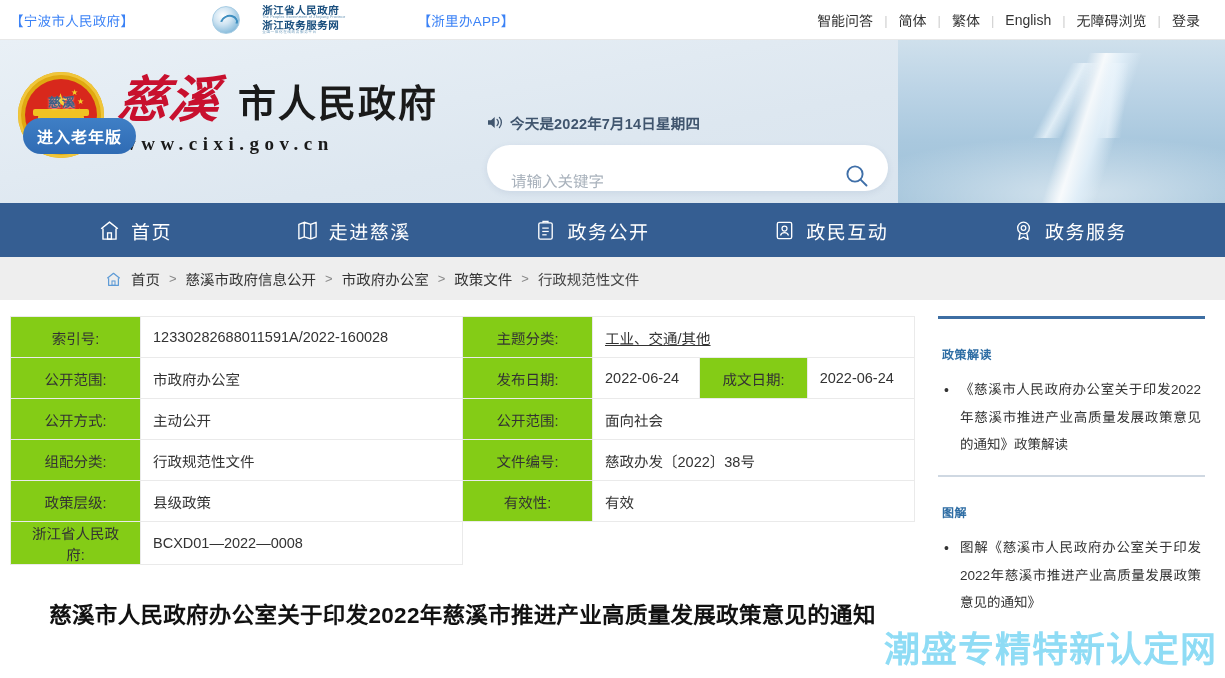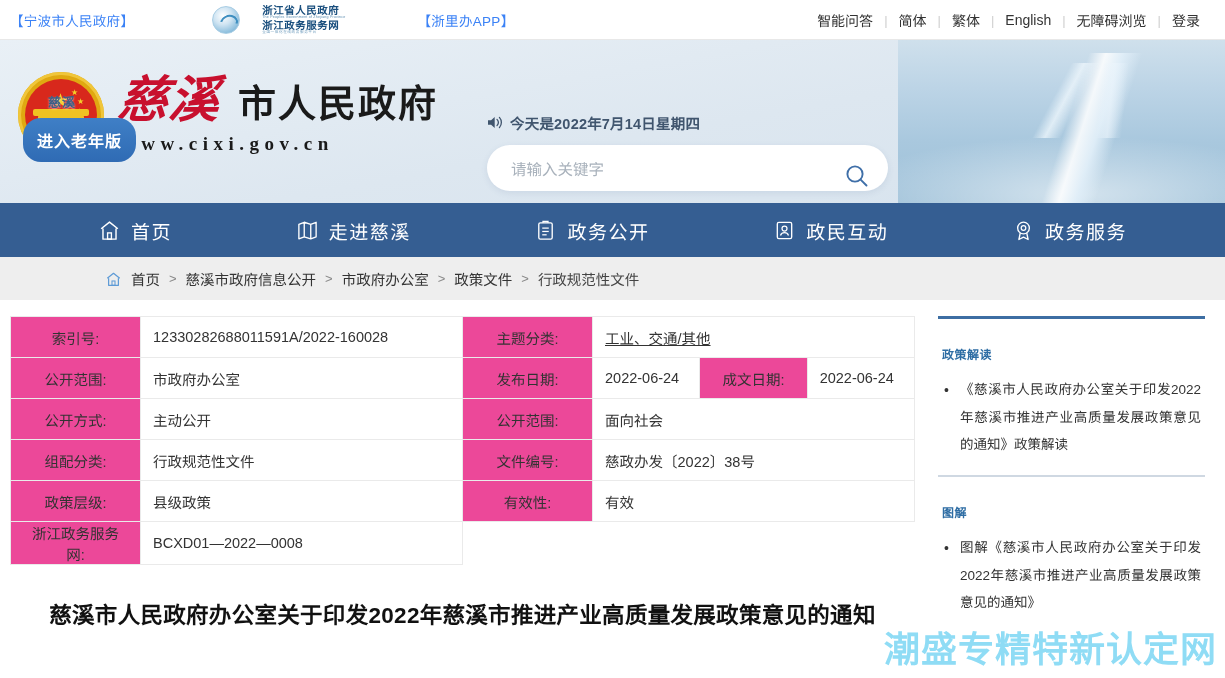--- a/index.html
+++ b/index.html
@@ -74,21 +74,21 @@
       linear-gradient(118deg, rgba(255,255,255,0) 46%, rgba(240,248,253,.75) 50%, rgba(255,255,255,0) 55%),
       linear-gradient(96deg, rgba(255,255,255,0) 62%, rgba(236,245,252,.6) 66%, rgba(255,255,255,0) 71%);
   }
   .hdr-wm {
     position: absolute; left: 48px; top: 52px; z-index: 3;
     font-size: 13px; color: #3c5f86; font-weight: 700; letter-spacing: 1px;
     text-shadow: 0 1px 2px rgba(255,255,255,.6);
   }
   .senior-btn {
     position: absolute; left: 23px; top: 78px; z-index: 4;
-    width: 113px; height: 44px; border-radius: 18px;
+    width: 113px; height: 36px; border-radius: 18px;
     background: linear-gradient(180deg, #3f7fc6 0%, #2f6bb4 100%);
     color: #fff; font-size: 16px; font-weight: 700;
     display: flex; align-items: center; justify-content: center;
     letter-spacing: 1px; cursor: pointer; border: none;
     font-family: "Liberation Sans", sans-serif;
   }
 
   .logo-block {
     position: absolute; left: 18px; top: 32px;
     display: flex; align-items: center;
@@ -140,21 +140,21 @@
     font-size: 19px; font-weight: 700; color: #1a1a1a;
     letter-spacing: 5.5px; margin-top: 8px; margin-left: 4px;
   }
 
   .hdr-center { position: absolute; left: 487px; top: 72px; width: 400px; }
   .today-row { display: flex; align-items: center; gap: 6px; margin-bottom: 12px; }
   .spk-icon { width: 17px; height: 15px; flex: none; }
   .today-text { font-size: 14.5px; font-weight: 700; color: #40556e; letter-spacing: .2px; }
   .search-wrap {
     width: 401px; height: 46px; background: #fff; border-radius: 23px;
-    display: flex; align-items: flex-start; padding: 16px 16px 0 24px;
+    display: flex; align-items: flex-end; padding: 16px 16px 0 24px;
     box-shadow: 0 2px 6px rgba(80,110,150,.12);
   }
   .search-input {
     flex: 1; border: none; outline: none; background: transparent;
     font-size: 15.5px; color: #333;
     font-family: "Liberation Sans", sans-serif;
   }
   .search-input::placeholder { color: #a9b2bc; }
   .search-btn { width: 30px; height: 30px; border: none; background: transparent; cursor: pointer;
     display: flex; align-items: center; justify-content: center; }
@@ -184,21 +184,21 @@
   
   .content { display: flex; padding: 16px 0 0 0; }
   .main-col { width: 918px; padding-left: 10px; }
   .side-col { width: 295px; padding-left: 12px; }
 
   table.meta { border-collapse: collapse; width: 905px; table-layout: fixed; }
   table.meta td {
     border: 1px solid #eaeaea; height: 41px; font-size: 14.5px; color: #333;
     padding: 0 12px; vertical-align: middle;
   }
-  td.lbl { background: #ec4899; color: #555; text-align: center; }
+  td.lbl { background: #84cc16; color: #555; text-align: center; }
   td.val { background: #ffffff; }
   .val-link { color: #333; text-decoration: underline; }
 
   .doc-title {
     margin-top: 30px; width: 905px;
     font-size: 22.5px; font-weight: 700; color: #111;
     text-align: center; line-height: 1.85; letter-spacing: .3px;
   }
 
   .side-sec { padding: 0 8px; }
@@ -418,21 +418,21 @@
         <td class="lbl">文件编号:</td>
         <td class="val" colspan="3">慈政办发〔2022〕38号</td>
       </tr>
       <tr>
         <td class="lbl">政策层级:</td>
         <td class="val">县级政策</td>
         <td class="lbl">有效性:</td>
         <td class="val" colspan="3">有效</td>
       </tr>
       <tr>
-        <td class="lbl">浙江政务服务网:</td>
+        <td class="lbl">浙江省人民政府:</td>
         <td class="val">BCXD01—2022—0008</td>
         <td style="border:none;background:#fff" colspan="4"></td>
       </tr>
     </tbody>
       </table>
 
     <div class="doc-title">慈溪市人民政府办公室关于印发2022年慈溪市推进产业高质量发展政策意见的通知</div>
   </div>
 
   <div class="side-col">

